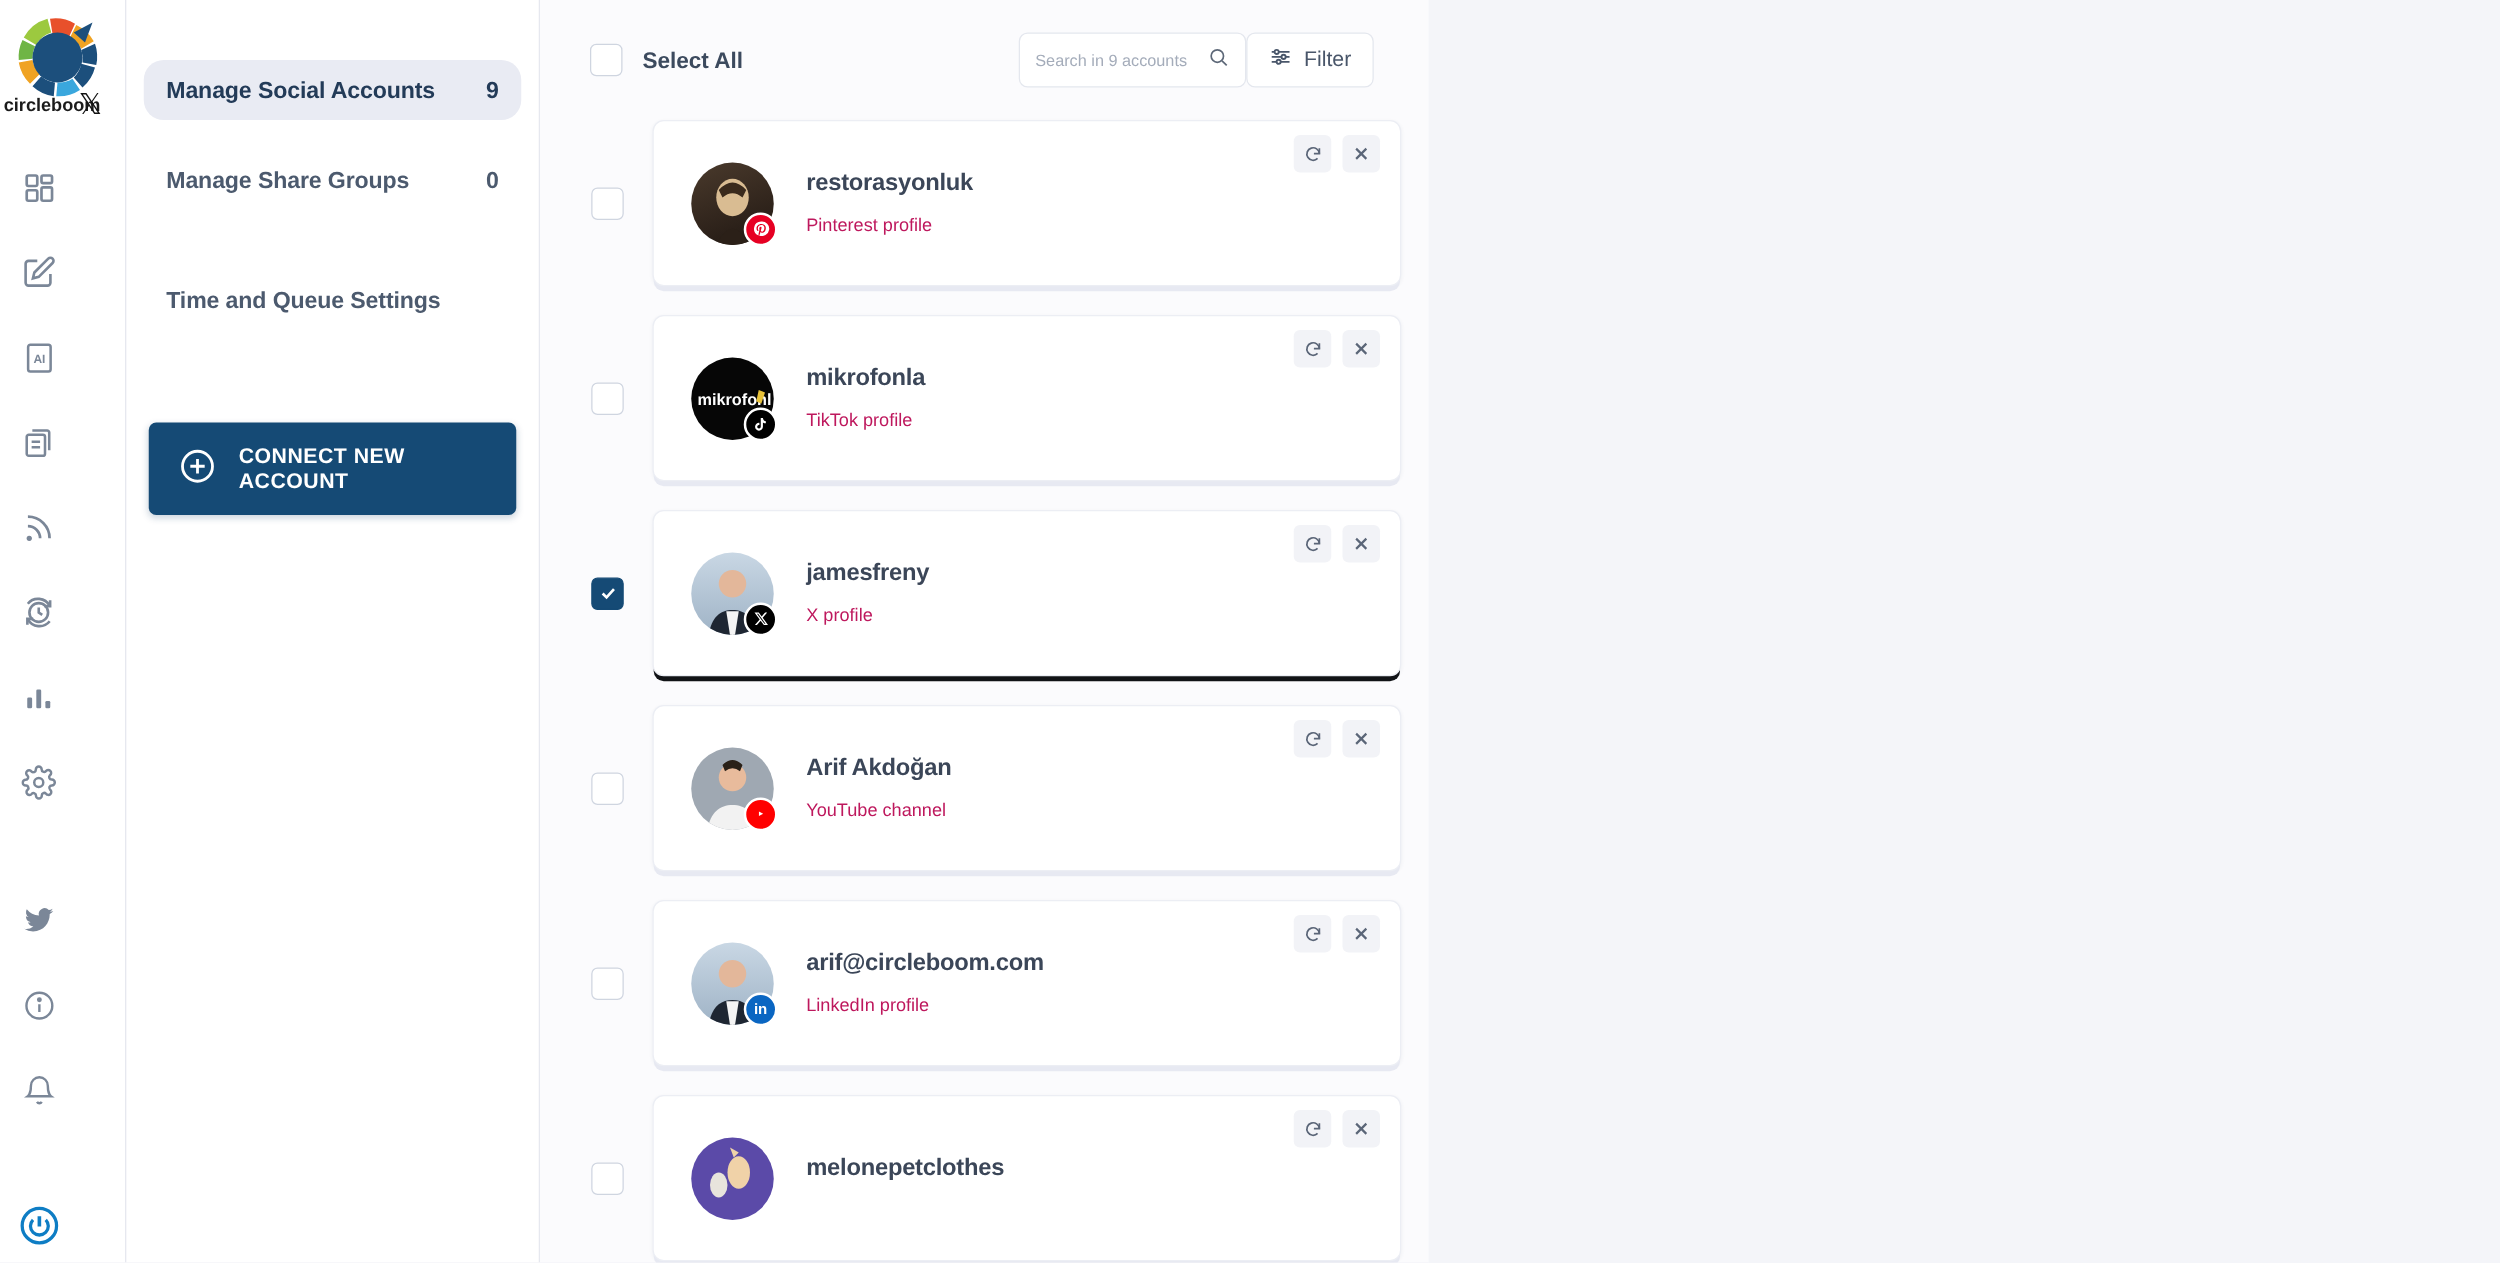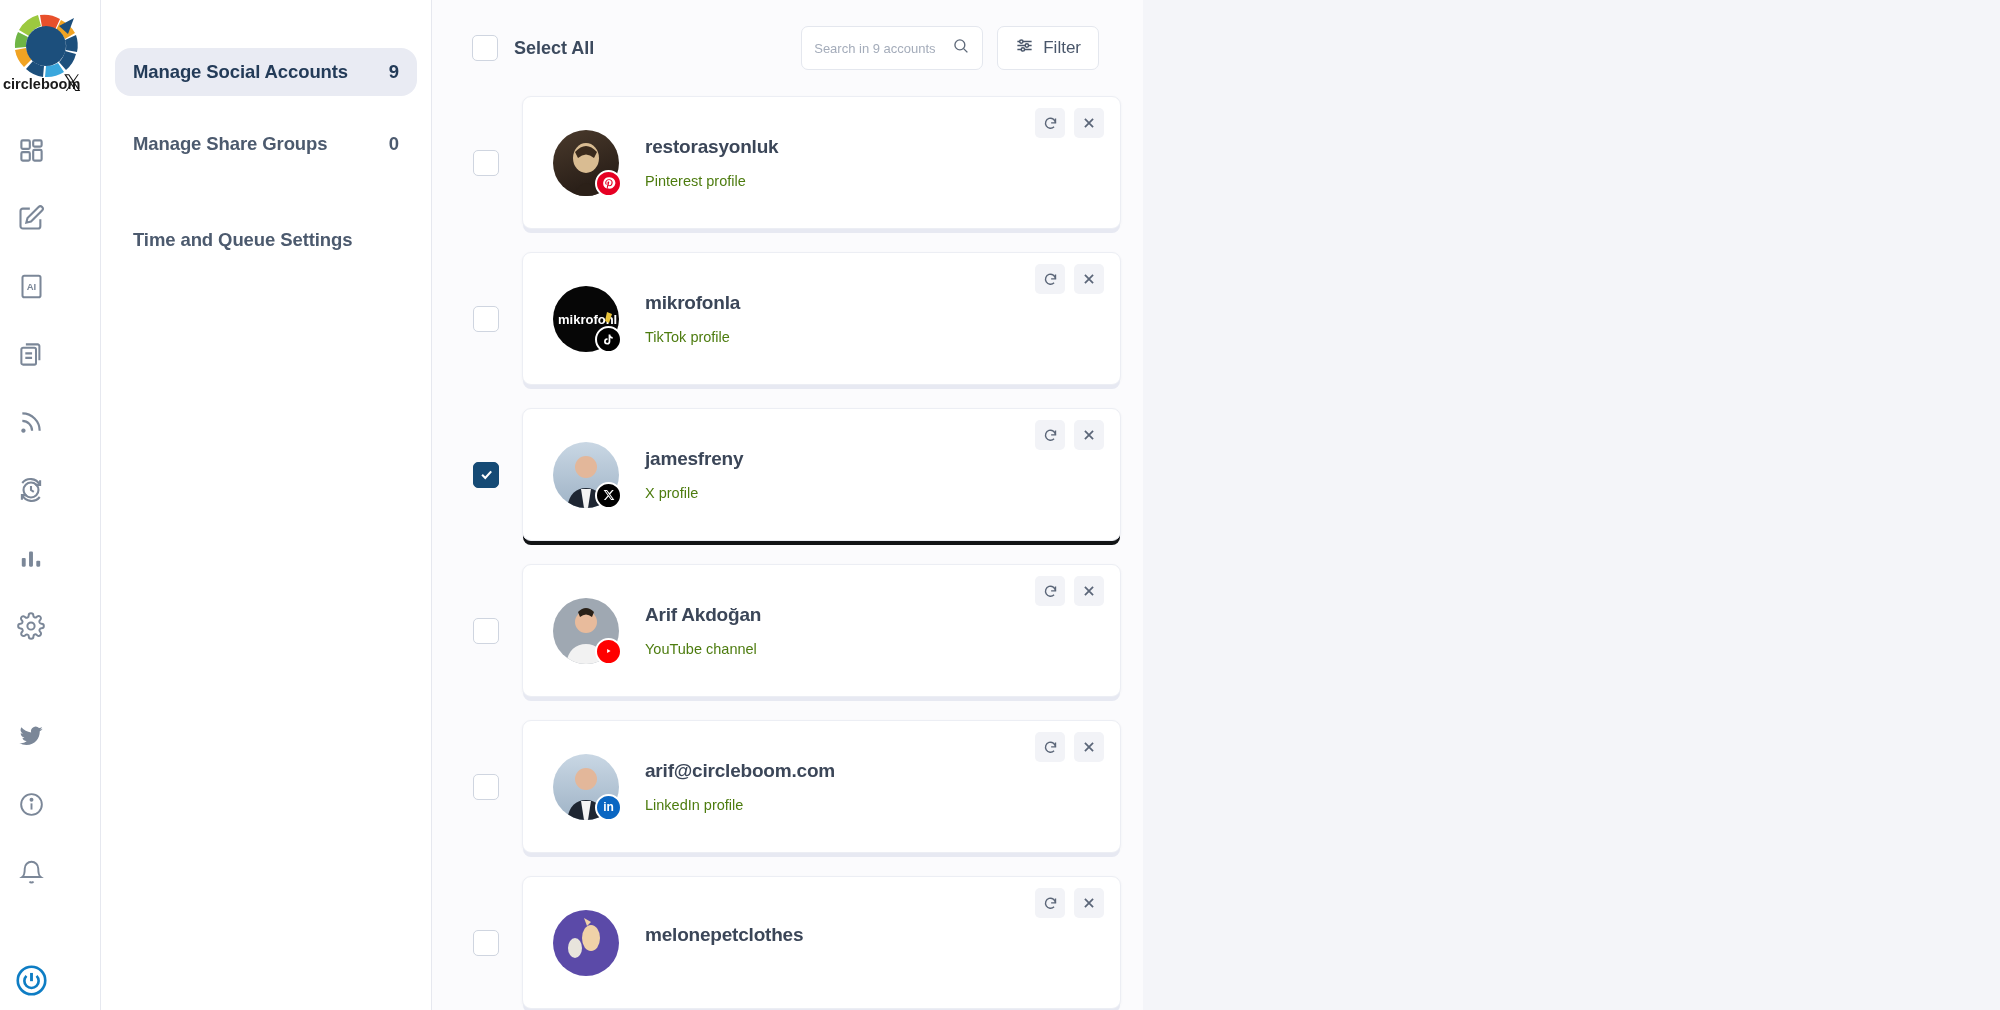--- a/index.html
+++ b/index.html
@@ -62,21 +62,21 @@
   .sel-all { display: flex; align-items: center; gap: 16px; cursor: pointer; }
   .cbox {
     width: 26px; height: 26px; border: 1.6px solid #cfd5e0; border-radius: 5px;
     background: #fff; flex: 0 0 26px;
   }
   .cbox.checked {
     background: #154a75; border-color: #154a75;
     display: flex; align-items: center; justify-content: center;
   }
   .sel-all .lbl { font-size: 18px; font-weight: bold; color: #3c4a5e; }
-  .list-top-right { margin-left: auto; display: flex; gap: 14px; }
+  .list-top-right { margin-left: auto; display: flex; }
   .searchbox {
     width: 182px; height: 44px; background: #fff; border: 1px solid #e4e7ee;
     border-radius: 7px; display: flex; align-items: center; padding: 0 12px; gap: 6px;
   }
   .searchbox input {
     border: 0; outline: 0; font-family: inherit; font-size: 13px; color: #5a6678;
     width: 132px; background: transparent;
   }
   .searchbox input::placeholder { color: #a4acba; }
   .filter-btn {
@@ -106,21 +106,21 @@
     width: 66px; height: 66px; border-radius: 50%; overflow: hidden;
     display: flex; align-items: flex-end; justify-content: center; position: relative;
   }
   .badge {
     position: absolute; right: -3px; bottom: -1px; width: 27px; height: 27px;
     border-radius: 50%; display: flex; align-items: center; justify-content: center;
     color: #fff; font-size: 14px; font-weight: bold; border: 2px solid #fff;
   }
   .acct-txt { margin-left: 26px; }
   .acct-name { font-size: 19px; font-weight: bold; color: #3b4658; letter-spacing: -.2px; }
-  .acct-type { font-size: 14.5px; color: #4d7c0f; margin-top: 15px; }
+  .acct-type { font-size: 14.5px; color: #be185d; margin-top: 15px; }
 
   
   .rightcol { flex: 1; height: 1010px; position: relative; background: #f4f5f9; }
 </style>
 </head>
 <body>
 
 <div class="app">
 
   <div class="rail">
@@ -240,20 +240,29 @@
       <span class="nc">0</span>
     </div>
     <div class="nav-gap"></div>
     <div class="nav-gap"></div>
     <div class="nav-item">
       <span class="nl">Time and Queue Settings</span>
       <span class="nc"></span>
     </div>
     <div class="nav-gap"></div>
 
+    <div class="connect-btn">
+      <span>
+        <svg width="30" height="30" viewBox="0 0 24 24" fill="none" stroke="#fff" stroke-width="1.8">
+          <circle cx="12" cy="12" r="9.6"></circle>
+            <path d="M12 7.4v9.2M7.4 12h9.2"></path>
+        </svg>
+      </span>
+      <span class="cbl">CONNECT NEW ACCOUNT</span>
+    </div>
   </div>
 
   <div class="listcol">
     <div class="list-top">
       <div class="sel-all">
         <span class="cbox"></span>
         <span class="lbl">Select All</span>
       </div>
       <div class="list-top-right">
         <div class="searchbox">

